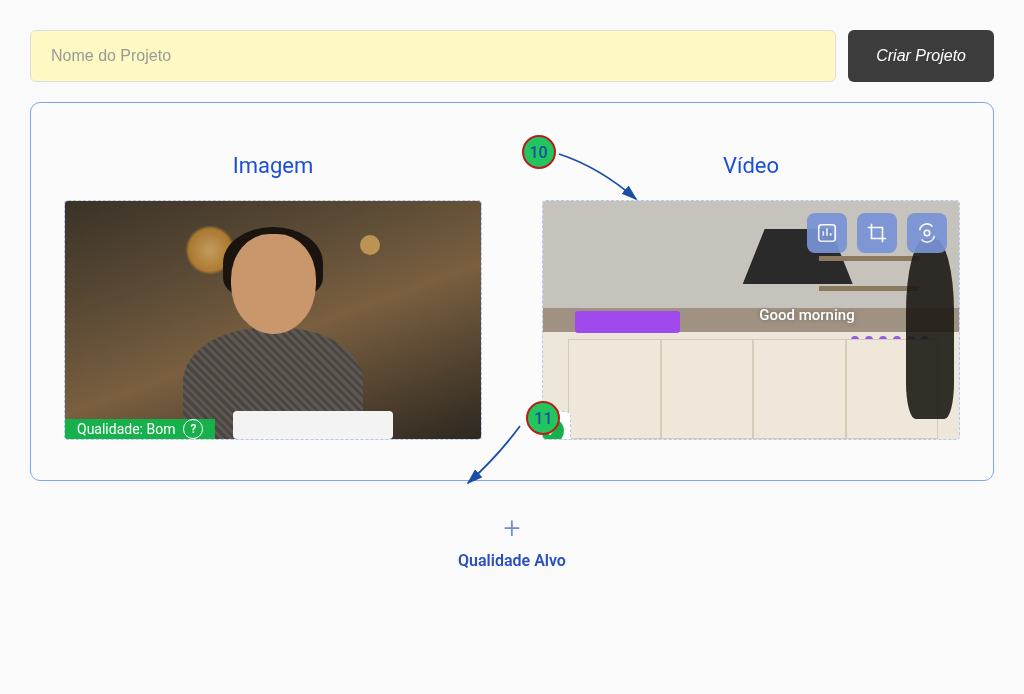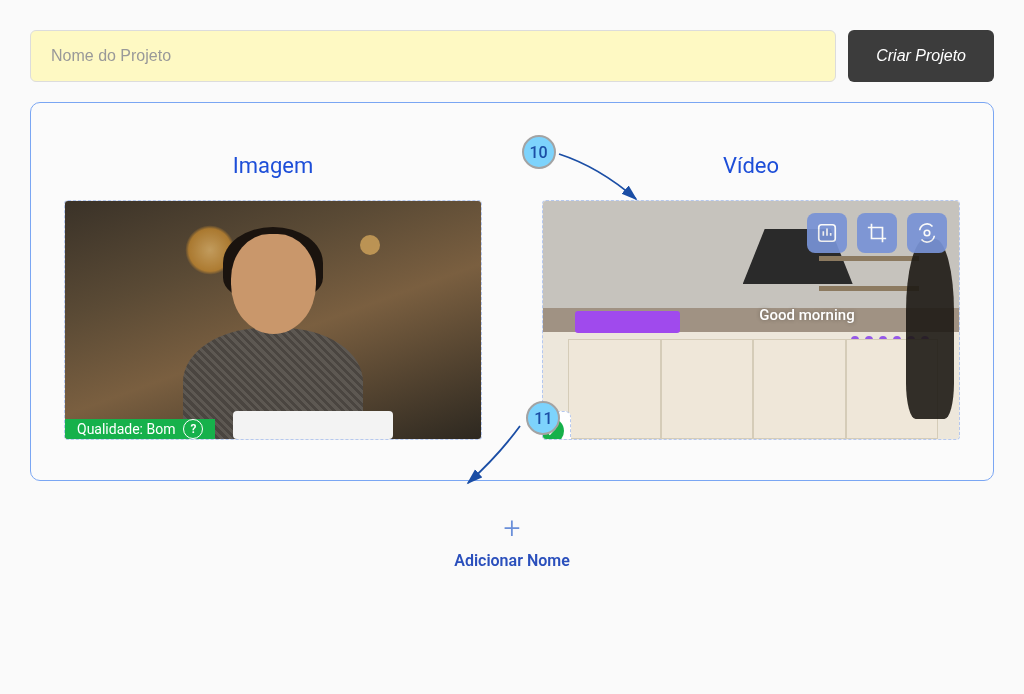--- a/index.html
+++ b/index.html
@@ -253,28 +253,28 @@
     }
     .check-circle svg { width: 14px; height: 14px; stroke: #fff; stroke-width: 3; fill: none; }
     .annotation {
       position: absolute;
       display: flex;
       align-items: center;
       z-index: 10;
     }
     .ann-circle {
       width: 34px; height: 34px;
-      border: 2px solid #a3a3a3;
+      border: 2px solid #b91c1c;
       border-radius: 50%;
       display: flex;
       align-items: center;
       justify-content: center;
       color: #1b4ea5;
       font-size: 16px;
-      background: #7dd3fc;
+      background: #22c55e;
       font-weight: 500;
     }
     .ann10 { top: 32px; left: 51%; }
     .ann11 { top: 298px; left: 51.5%; }
     .ann-arrow { stroke: #1b4ea5; stroke-width: 1.8; fill: none; }
     .add-target {
       margin: 32px auto 0;
       display: flex;
       flex-direction: column;
       align-items: center;
@@ -398,14 +398,14 @@
           </div>
         </div>
       </div>
     </div>
   </div>
 
 </div>
 
 <div class="add-target">
   <span class="plus">+</span>
-  <span class="label">Adicionar Nome</span>
+  <span class="label">Qualidade Alvo</span>
 </div>
 
 </body></html>

